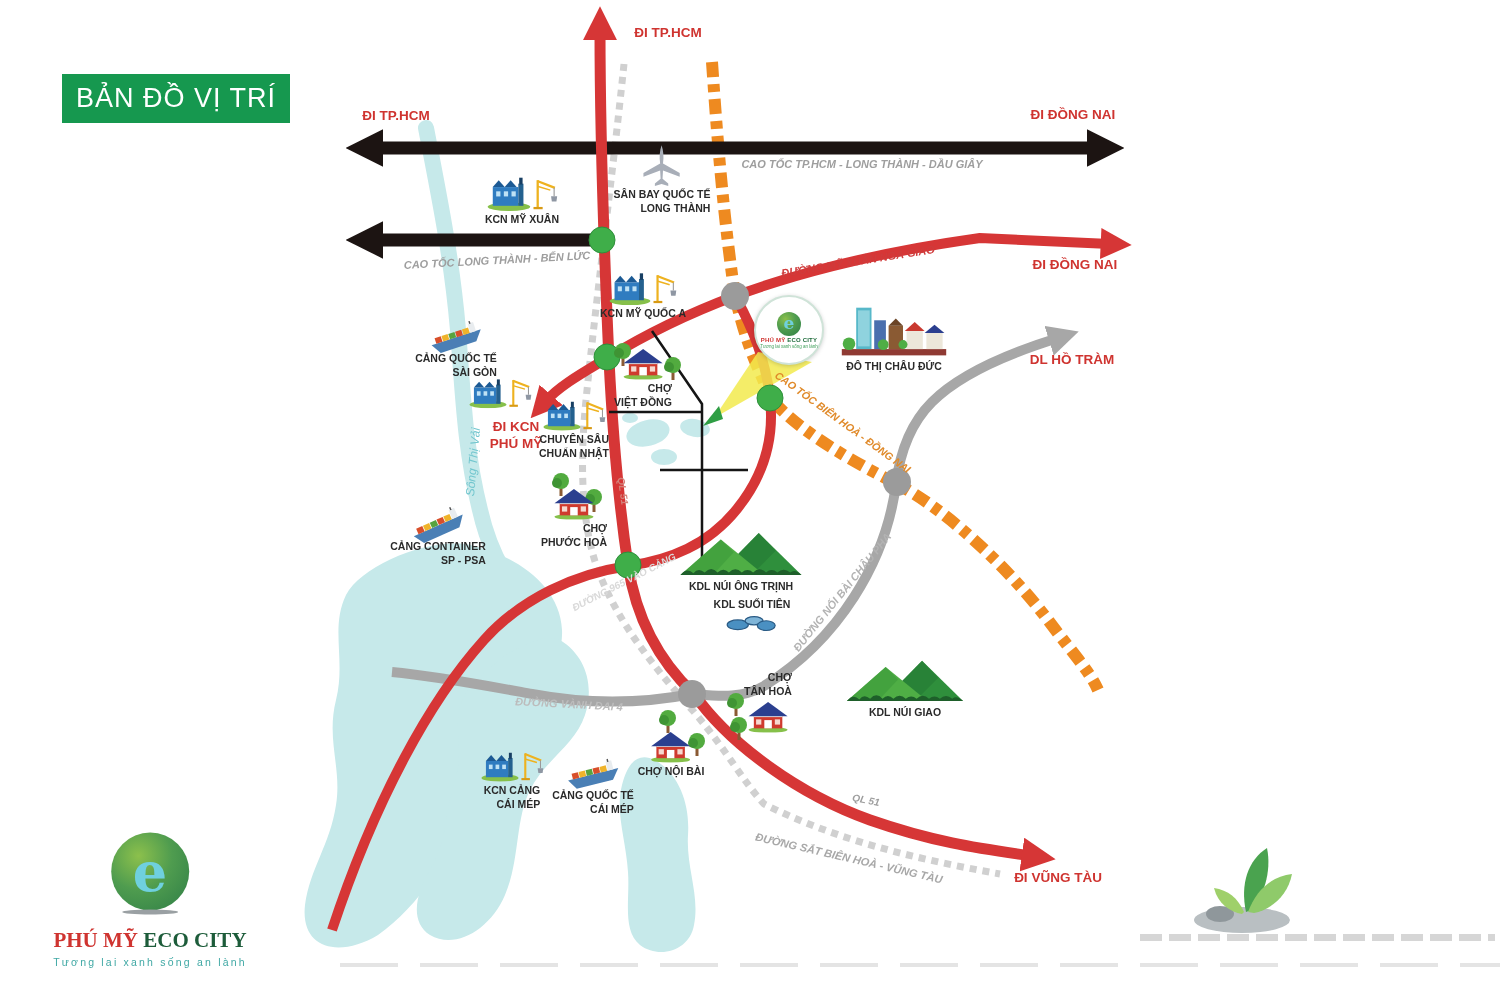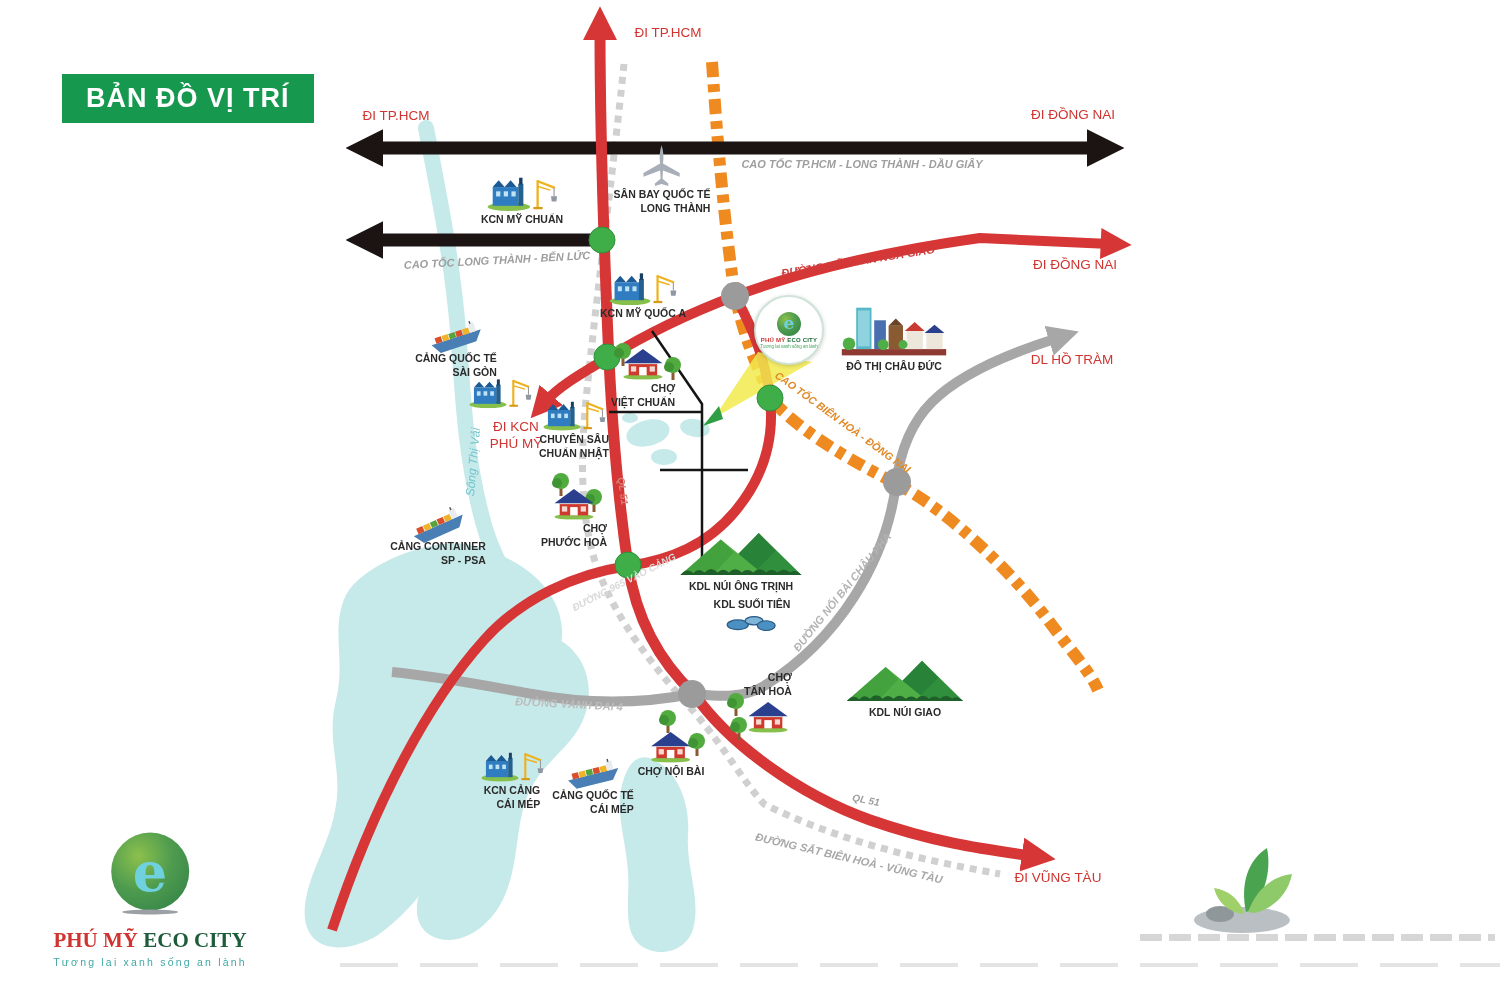--- a/index.html
+++ b/index.html
@@ -1,22 +1,22 @@
 <!DOCTYPE html>
 <html><head>
 <meta charset="utf-8">
 <style>
   html,body{margin:0;padding:0;background:#fff}
   .stage{position:relative;width:1500px;height:1000px;background:#ffffff;overflow:hidden;
          font-family:"Liberation Sans",sans-serif}
   svg.canvas{position:absolute;left:0;top:0}
   .abs{position:absolute;transform:translate(-50%,-50%)}
   .title-box{position:absolute;left:62px;top:74px;background:#16984f;color:#fff;
-             font-weight:bold;font-size:27px;padding:9px 24px;letter-spacing:1px;white-space:nowrap}
-  .dir{color:#cf3430;font-weight:normal;font-size:13.5px;white-space:nowrap;text-align:center;line-height:1.25}
+             font-weight:normal;font-size:27px;padding:9px 14px;letter-spacing:1px;white-space:nowrap}
+  .dir{color:#cf3430;font-weight:bold;font-size:13.5px;white-space:nowrap;text-align:center;line-height:1.25}
   .dir-sm{font-size:10.5px}
   .road-label{font-style:italic;white-space:nowrap;font-size:11px;color:#9e9e9e;font-weight:bold}
   .loc{position:absolute;transform:translate(-50%,-50%);display:flex;flex-direction:column;
        align-items:center;gap:2px}
   .loc-label{font-weight:bold;font-size:10.5px;color:#2a2a2a;text-align:right;line-height:1.3;white-space:nowrap}
   .ind{display:flex;align-items:flex-end}
   .badge{position:absolute;left:789px;top:330px;transform:translate(-50%,-50%);width:66px;height:66px;
          border-radius:50%;background:#fff;border:2px solid #cfe3d8;box-shadow:0 1px 4px rgba(0,0,0,.18);
          display:flex;flex-direction:column;align-items:center;justify-content:center;gap:1px;z-index:5}
   .eglobe{border-radius:50%;background:radial-gradient(circle at 35% 30%,#8cc04c 0%,#4f9c4f 45%,#2e7d46 100%);
@@ -221,21 +221,21 @@
   <div class="loc" style="left:522px;top:200px">
     <div class="ind">
         <svg width="46" height="38">
           <use href="#sym-factory"></use>
         </svg>
         <svg width="26" height="36">
           <use href="#sym-crane"></use>
         </svg>
       </div>
     <div class="loc-label">
-        <div>KCN MỸ CHUẨN</div>
+        <div>KCN MỸ XUÂN</div>
       </div>
   </div>
 
   <div class="loc" style="left:662px;top:180px">
     <svg width="42" height="42">
         <use href="#sym-plane"></use>
       </svg>
     <div class="loc-label dir dir-sm">
         <div>SÂN BAY QUỐC TẾ</div>
         <div>LONG THÀNH</div>
@@ -265,21 +265,21 @@
         <div>SÀI GÒN</div>
       </div>
   </div>
 
   <div class="loc" style="left:643px;top:378px">
     <svg width="44" height="33">
         <use href="#sym-house"></use>
       </svg>
     <div class="loc-label">
         <div>CHỢ</div>
-        <div>VIỆT CHUẨN</div>
+        <div>VIỆT ĐỒNG</div>
       </div>
   </div>
 
   <div class="loc" style="left:894px;top:338px">
     <svg width="108" height="56">
         <use href="#sym-city"></use>
       </svg>
     <div class="loc-label">
         <div>ĐÔ THỊ CHÂU ĐỨC</div>
       </div>

